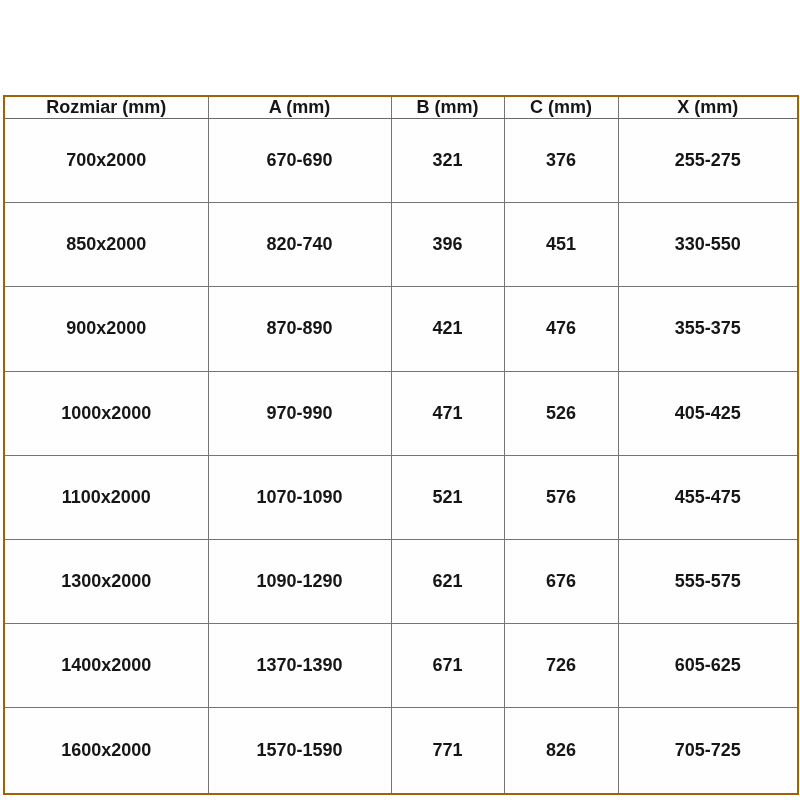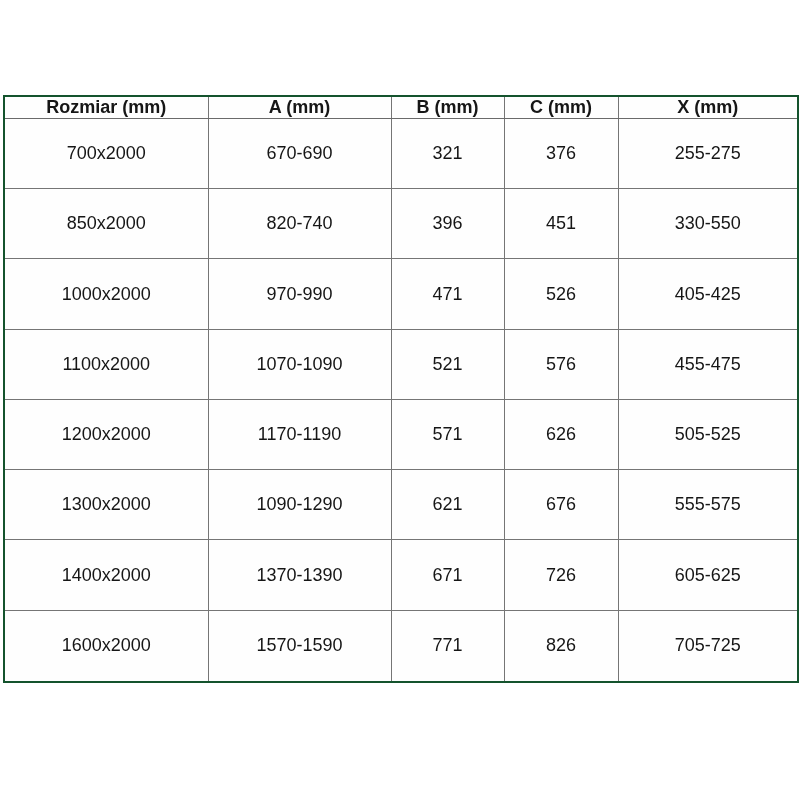--- a/index.html
+++ b/index.html
@@ -15,43 +15,43 @@
     width: 800px;
     height: 800px;
     background: #ffffff;
     overflow: hidden;
   }
   table.size-table {
     position: absolute;
     left: 3px;
     top: 95px;
     width: 794px;
-    height: 588px;
+    height: 700px;
     border-collapse: collapse;
     table-layout: fixed;
     background: #fefefe;
-    border: 2px solid #14532d;
+    border: 2px solid #a16207;
   }
   table.size-table th,
   table.size-table td {
     border: 1px solid #757575;
     text-align: center;
     vertical-align: middle;
     padding: 0;
     color: #161616;
     font-size: 18px;
     overflow: hidden;
     white-space: nowrap;
   }
   table.size-table th {
     font-weight: bold;
     border-bottom: 1px solid #6a6a6a;
   }
   table.size-table td {
-    font-weight: normal;
+    font-weight: bold;
   }
 </style>
 </head>
 <body>
 
 <div class="page">
   <table class="size-table">
     <colgroup>
       <col style="width:204px">
       <col style="width:183px">
@@ -77,39 +77,39 @@
           <td>255-275</td>
         </tr>
         <tr>
           <td>850x2000</td>
           <td>820-740</td>
           <td>396</td>
           <td>451</td>
           <td>330-550</td>
         </tr>
         <tr>
+          <td>900x2000</td>
+          <td>870-890</td>
+          <td>421</td>
+          <td>476</td>
+          <td>355-375</td>
+        </tr>
+        <tr>
           <td>1000x2000</td>
           <td>970-990</td>
           <td>471</td>
           <td>526</td>
           <td>405-425</td>
         </tr>
         <tr>
           <td>1100x2000</td>
           <td>1070-1090</td>
           <td>521</td>
           <td>576</td>
           <td>455-475</td>
-        </tr>
-        <tr>
-          <td>1200x2000</td>
-          <td>1170-1190</td>
-          <td>571</td>
-          <td>626</td>
-          <td>505-525</td>
         </tr>
         <tr>
           <td>1300x2000</td>
           <td>1090-1290</td>
           <td>621</td>
           <td>676</td>
           <td>555-575</td>
         </tr>
         <tr>
           <td>1400x2000</td>

